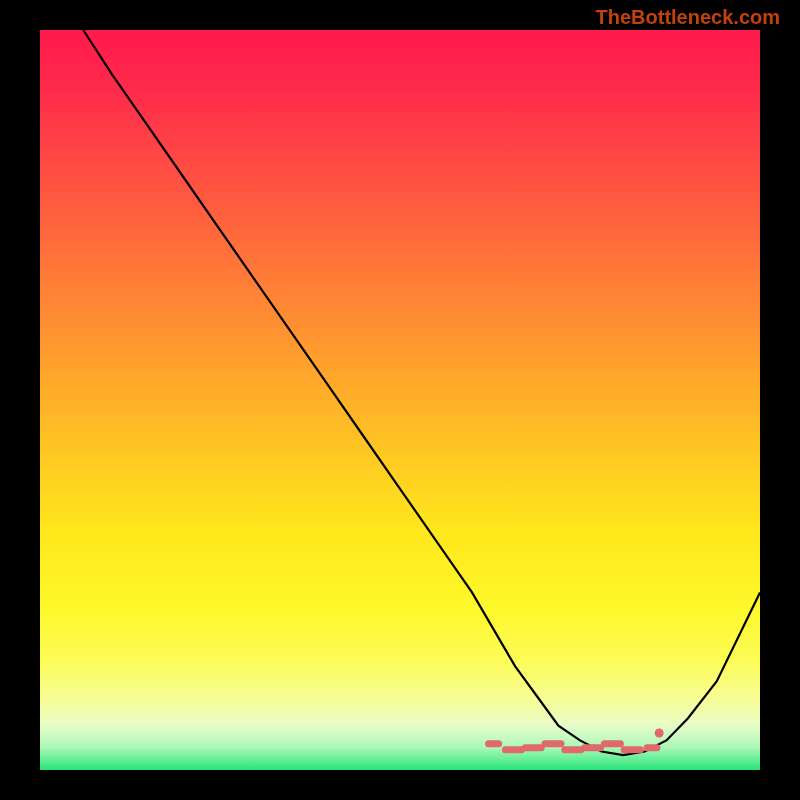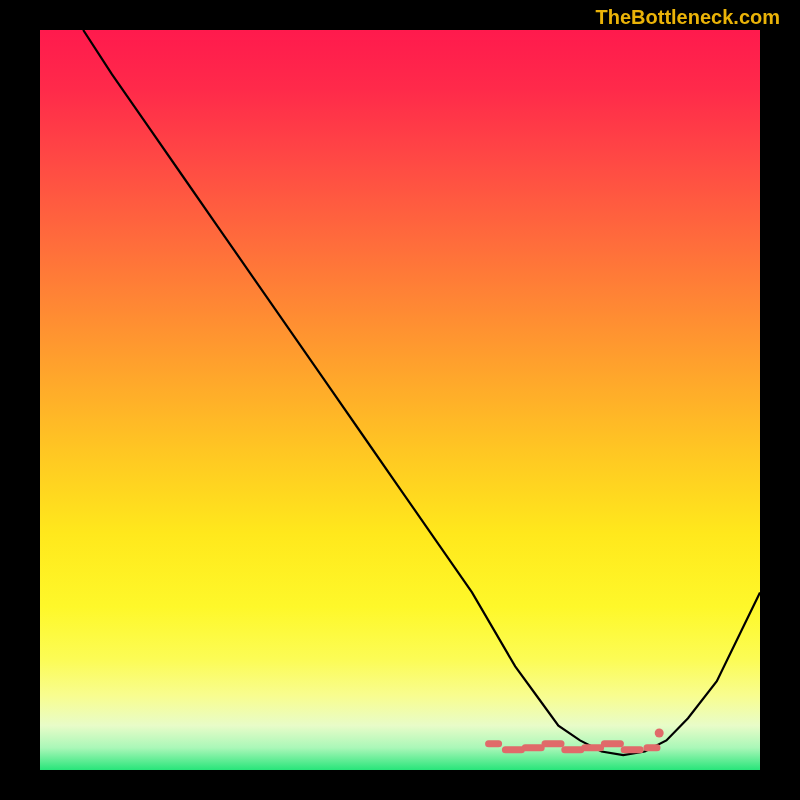--- a/index.html
+++ b/index.html
@@ -7,21 +7,21 @@
     width: 800px;
     height: 800px;
     background: #000;
     position: relative;
     font-family: Arial, sans-serif;
   }
   .watermark {
     position: absolute;
     top: 6px;
     right: 20px;
-    color: #eab308;
+    color: #c2410c;
     font-size: 20px;
     font-weight: bold;
     z-index: 10;
   }
   .plot-area {
     position: absolute;
     left: 40px;
     top: 30px;
     width: 720px;
     height: 740px;

